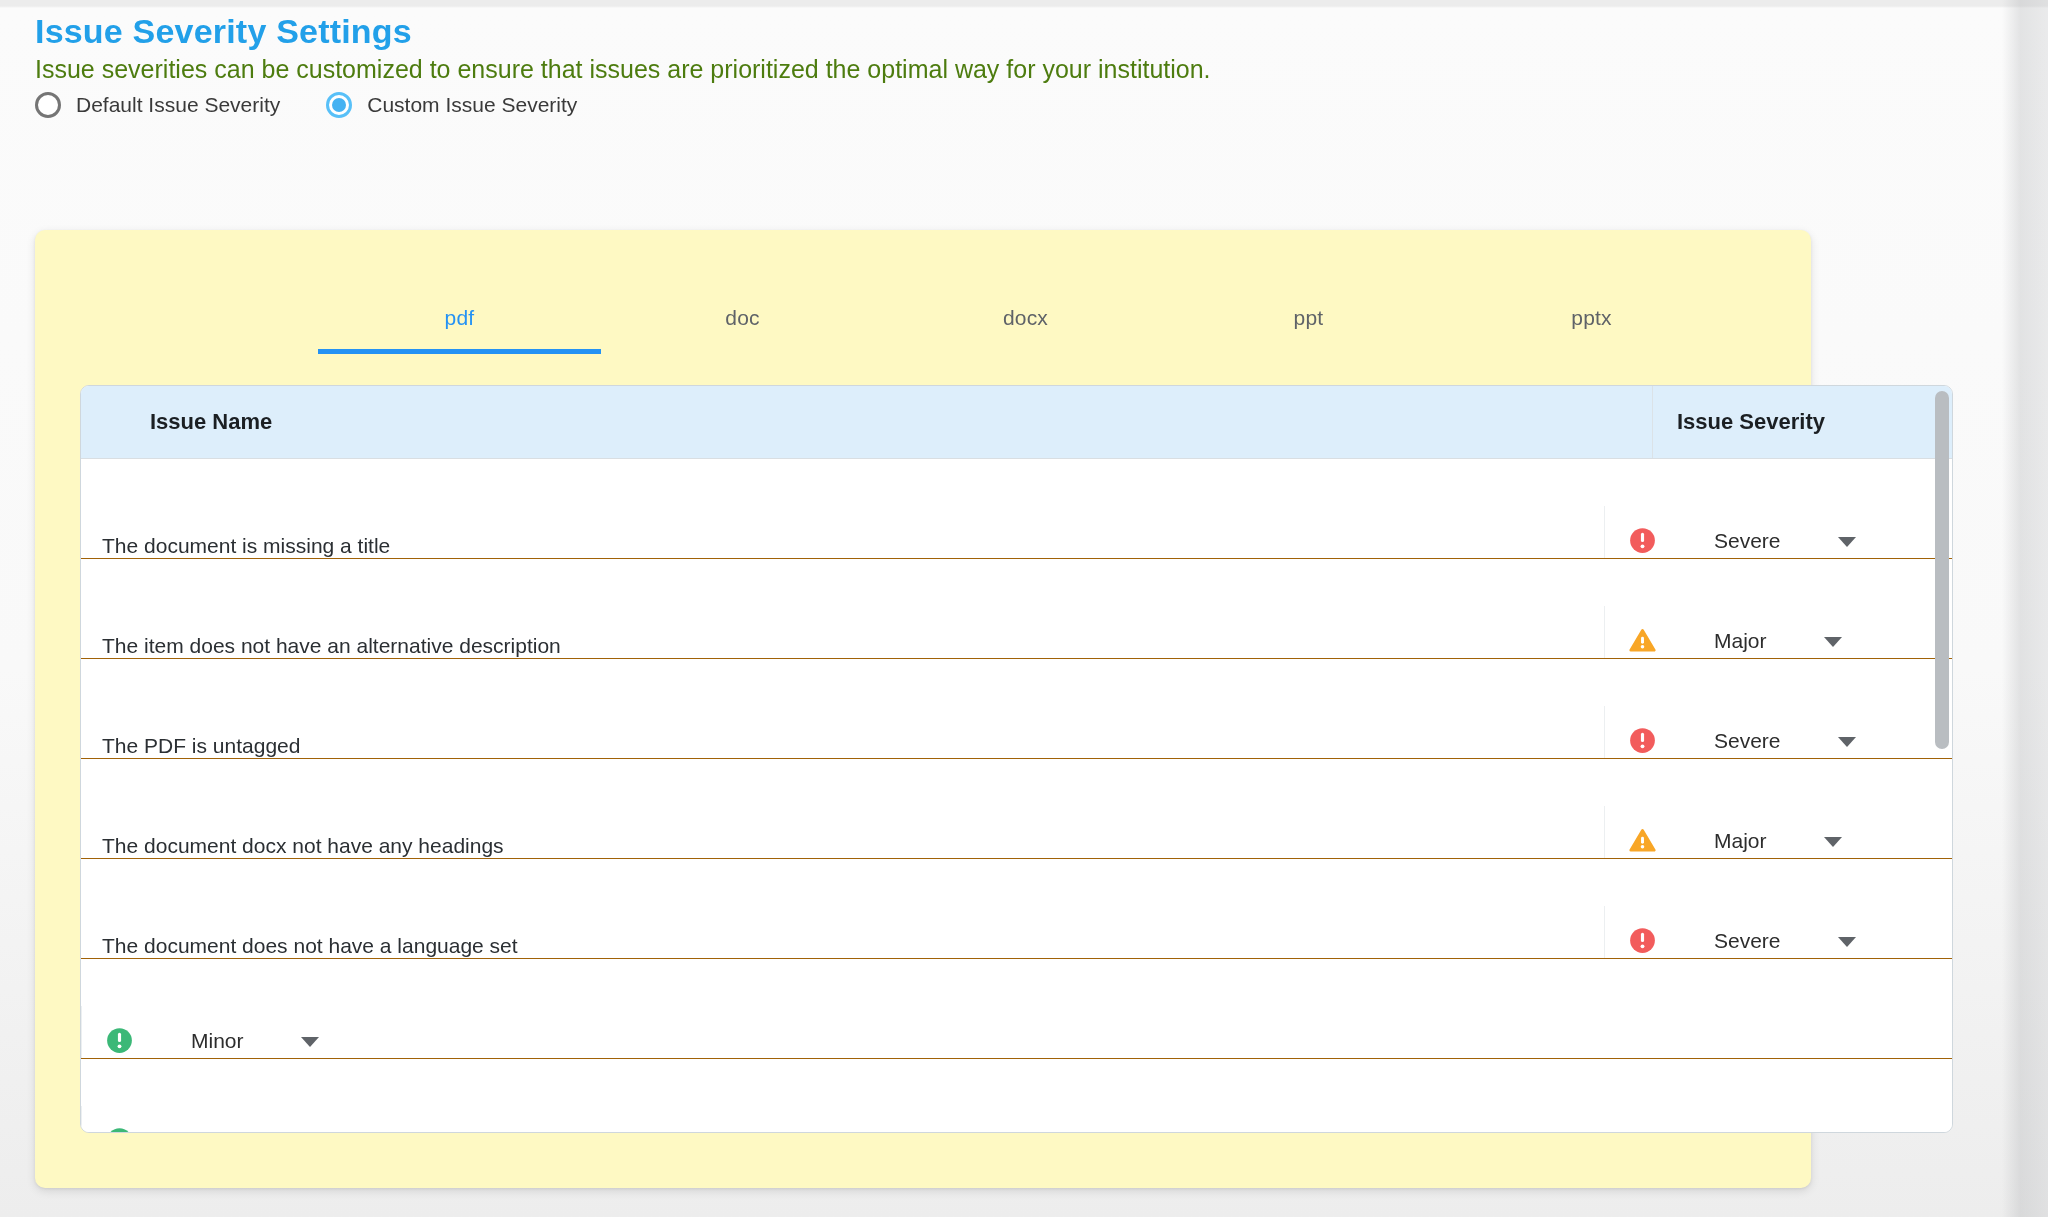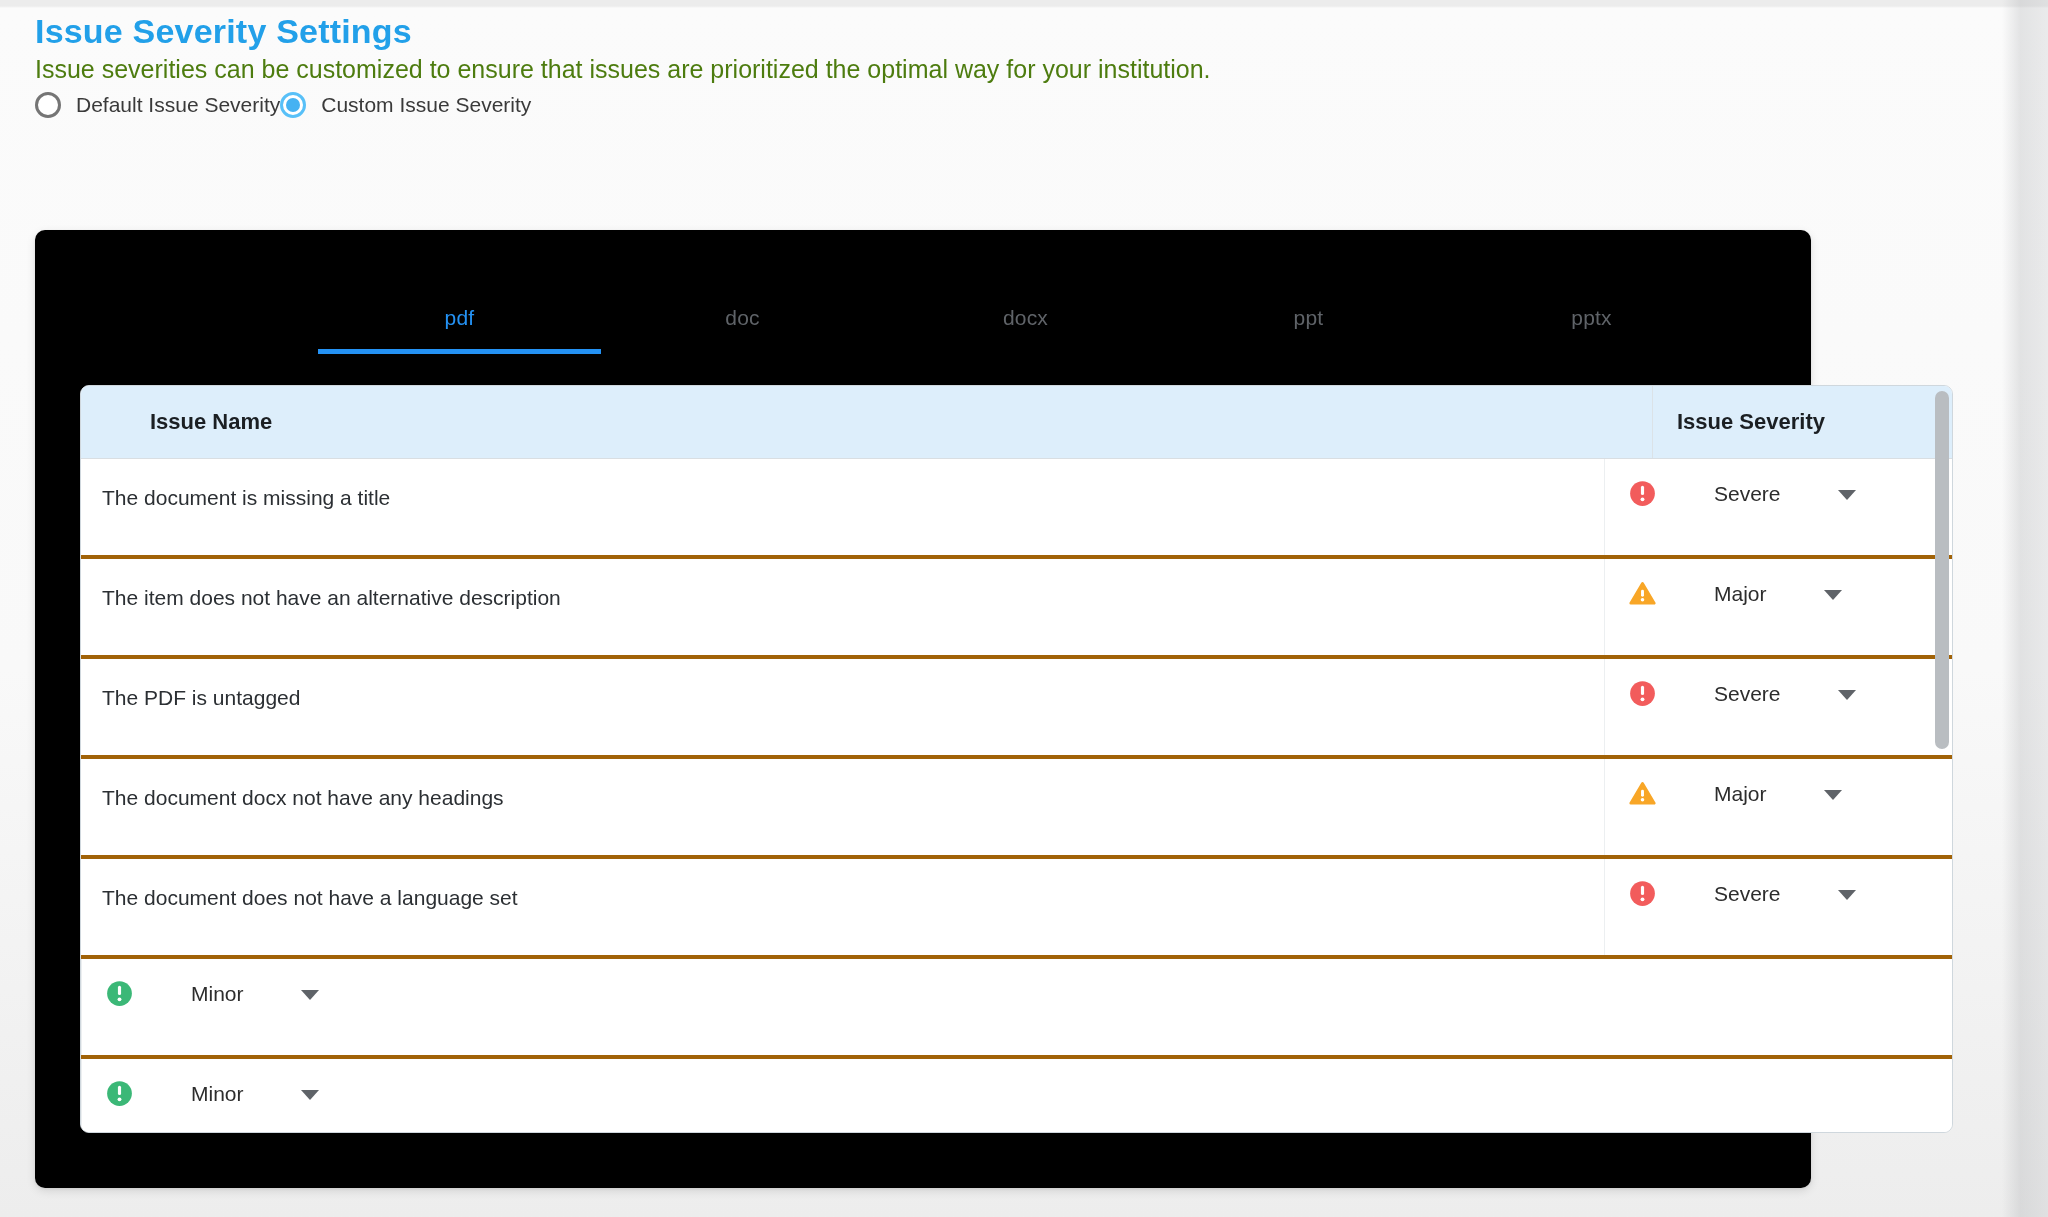--- a/index.html
+++ b/index.html
@@ -21,35 +21,35 @@
     background: linear-gradient(to right, rgba(180,180,180,0) 0%, rgba(170,172,175,0.30) 40%, rgba(190,192,195,0.28) 100%);
     z-index: 50;
   }
   
   .header-section { padding: 12px 0 0 35px; }
   .page-title {
     font-size: 34px; font-weight: 700; color: var(--title-blue);
     letter-spacing: 0.2px; margin-bottom: 4px;
   }
   .page-subtitle { font-size: 25px; color: #4d7c0f; margin-bottom: 8px; }
-  .radio-group { display: flex; align-items: flex-start; }
+  .radio-group { display: flex; align-items: flex-start; gap: 46px; }
   .radio-option { display: flex; align-items: center; gap: 15px; cursor: pointer; }
   .radio-circle {
     width: 26px; height: 26px; border-radius: 50%;
     border: 3px solid #757575; display: inline-flex; align-items: center; justify-content: center;
     background: #fff;
   }
   .radio-dot { width: 14px; height: 14px; border-radius: 50%; background: transparent; }
   .radio-option.selected .radio-circle { border-color: #58c0f8; }
   .radio-option.selected .radio-dot { background: var(--radio-blue); }
   .radio-label { font-size: 21px; color: #3a3a3a; }
   
   .card {
     position: absolute; left: 35px; top: 230px; width: 1776px; height: 958px;
-    background: #000000; border-radius: 10px;
+    background: #fef9c3; border-radius: 10px;
     box-shadow: 0 3px 10px rgba(0,0,0,0.11), 0 1px 3px rgba(0,0,0,0.07);
   }
   
   .tabs { display: flex; padding-left: 283px; height: 124px; align-items: flex-end; }
   .tab {
     width: 283px; height: 72px; display: flex; align-items: center; justify-content: center;
     position: relative; cursor: pointer;
   }
   .tab-label { font-size: 21px; color: #5f6368; letter-spacing: 0.2px; }
   .tab.active .tab-label { color: var(--accent); font-weight: 500; }
@@ -62,21 +62,21 @@
     position: absolute; left: 45px; top: 155px; width: 1873px; height: 748px;
     border: 1px solid #cfd7dd; border-radius: 9px; overflow: hidden; background: #fff;
   }
   .thead {
     display: flex; height: 73px; background: var(--header-bg);
     border-bottom: 1px solid #d9dee2;
   }
   .th { display: flex; align-items: center; font-size: 22px; font-weight: 700; color: #1b1f23; }
   .th-name { width: 1523px; padding-left: 21px; margin-left: 48px; }
   .th-severity { flex: 1; border-left: 1px solid #dbe2e7; padding-left: 24px; }
-  .trow { display: flex; height: 100px; border-bottom: 4px solid #a16207; background: #fff; }
+  .trow { display: flex; height: 100px; border-bottom: 1px solid #a16207; background: #fff; align-items: flex-end; }
   .cell-name {
     width: 1523px; padding: 27px 0 0 21px; font-size: 21px; color: #2b2f33;
   }
   .cell-severity {
     flex: 1; border-left: 1px solid #eceff1; padding: 21px 0 0 24px;
   }
   .severity-select { display: inline-flex; align-items: center; cursor: pointer; gap: 44px; }
   .severity-icon { width: 27px; height: 27px; display: inline-flex; }
   .severity-icon svg { width: 27px; height: 27px; }
   .severity-label { font-size: 21px; color: #2d2d2d; margin-left: 14px; }

